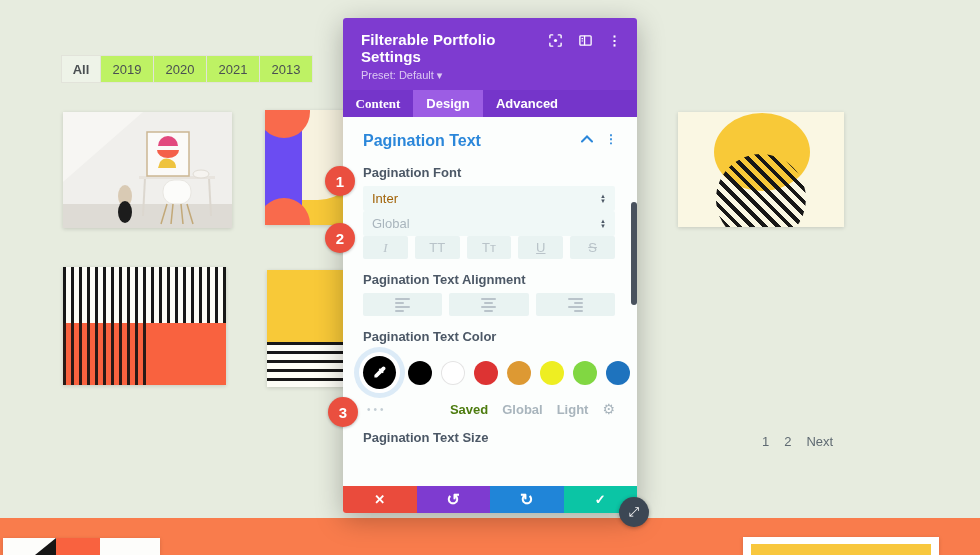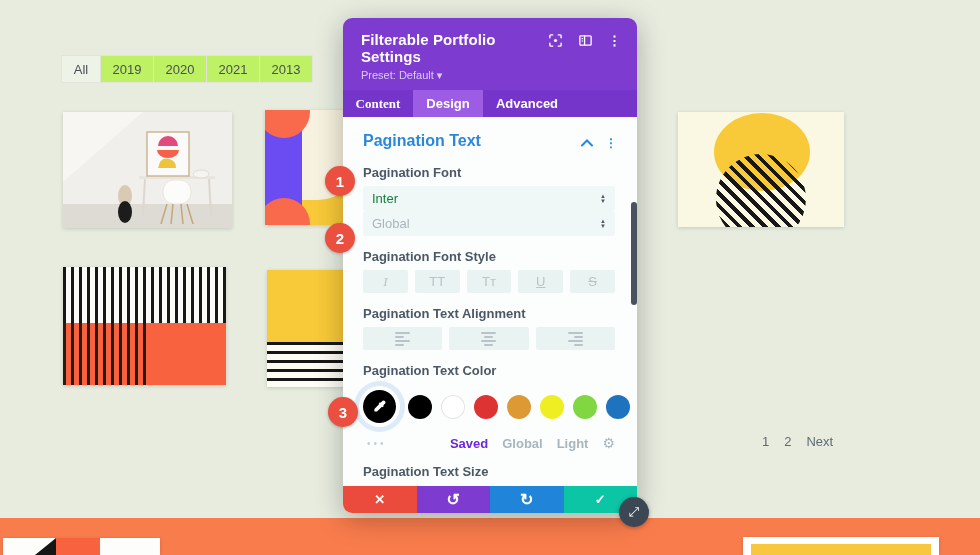--- a/index.html
+++ b/index.html
@@ -12,21 +12,21 @@
   .card-left .tri{position:absolute;left:32px;top:0;width:21px;height:17px;background:#161616;
     clip-path:polygon(100% 0,100% 100%,0 100%);}
   .card-left .orect{position:absolute;left:53px;top:0;width:44px;height:17px;background:#f9623f;}
   .card-right{position:absolute;left:743px;top:537px;width:196px;height:18px;background:#ffffff;}
   .card-right .yrect{position:absolute;left:8px;top:7px;width:180px;height:11px;background:#f8c73d;}
 
   .filter-bar{position:absolute;left:61px;top:55px;display:flex;}
   .filter-btn{height:28px;box-sizing:border-box;border:1px solid #e2e3da;background:#bef264;
     color:#4a4f52;font-size:13px;display:flex;align-items:center;justify-content:center;
     margin-left:-1px;cursor:pointer;}
-  .filter-btn.w-all{width:40px;margin-left:0;}
+  .filter-btn.w-all{width:40px;margin-left:0;font-weight:bold;}
   .filter-btn.w-yr{width:54px;}
   .filter-btn.active{background:#eef3e8;}
 
   .pimg{position:absolute;overflow:hidden;box-shadow:0 1px 4px rgba(0,0,0,0.15);}
 
   
   .art-purple{left:265px;top:110px;width:170px;height:115px;background:#f7f2df;}
   .art-purple .colL{position:absolute;left:0;top:0;width:37px;height:115px;background:#6b4cf2;}
   .art-purple .oc{position:absolute;width:52px;height:52px;border-radius:50%;background:#f96a4c;}
   .art-purple .oc.t{left:-7px;top:-24px;} .art-purple .oc.b{left:-7px;top:88px;}
@@ -54,46 +54,46 @@
     background:repeating-linear-gradient(45deg,#171717 0 4px,transparent 4px 9px);}
 
   .grid-pagination{position:absolute;left:762px;top:434px;display:flex;gap:15px;
     font-size:13px;color:#5f6a72;}
   .grid-pagination span{cursor:pointer;}
 
   
   .art-room{left:63px;top:112px;width:169px;height:116px;background:#f0efec;}
 
   
-  .modal{position:absolute;left:343px;top:18px;width:294px;height:495px;border-radius:9px;
+  .modal{position:absolute;left:343px;top:18px;width:294px;height:495px;border-radius:3px;
     overflow:hidden;box-shadow:0 6px 28px rgba(0,0,0,0.28);background:#fcfefd;z-index:10;}
   .m-header{background:#7e3bd0;padding:13px 16px 8px 18px;}
   .m-titlerow{display:flex;align-items:flex-start;justify-content:space-between;}
   .m-title{color:#ffffff;font-size:15px;font-weight:bold;letter-spacing:0.1px;}
   .m-hicons{display:flex;align-items:center;gap:15px;margin-top:2px;}
   .m-hicons .ic{cursor:pointer;display:flex;align-items:center;}
   .m-ellipsis{color:#ffffff;font-size:13px;font-weight:bold;cursor:pointer;line-height:12px;}
   .m-preset{color:rgba(255,255,255,0.72);font-size:11px;margin-top:4px;cursor:pointer;}
   .m-tabs{display:flex;background:#7535ca;height:27px;}
   .m-tab{color:#ffffff;font-size:13px;font-weight:bold;display:flex;align-items:center;
     justify-content:center;cursor:pointer;}
   .m-tab.t0{width:70px;font-family:Liberation Serif, serif;} .m-tab.t1{width:70px;} .m-tab.t2{width:88px;}
   .m-tab.active{background:#9c5de4;text-align:right;}
 
   .m-body{position:relative;}
-  .sec-head{display:flex;align-items:flex-end;justify-content:space-between;padding:15px 20px 2px 20px;}
+  .sec-head{display:flex;align-items:flex-start;justify-content:space-between;padding:15px 20px 2px 20px;}
   .sec-title{color:#2b87da;font-size:16px;font-weight:bold;}
   .sec-icons{display:flex;align-items:center;gap:12px;}
   .sec-ellipsis{color:#2b87da;font-size:12px;font-weight:bold;cursor:pointer;}
 
   .f-label{font-size:13px;font-weight:bold;color:#4c5866;margin:13px 22px 6px 20px;}
   .f-ctrl{margin:0 22px 0 20px;}
   .select{height:25px;background:#f0f8f7;border-radius:2px;display:flex;align-items:center;
     justify-content:space-between;padding:0 9px;cursor:pointer;}
-  .select .val{font-size:13px;color:#15803d;}
+  .select .val{font-size:13px;color:#a16207;}
   .select .val.muted{color:#a9b5bd;}
   .stepper{display:flex;flex-direction:column;align-items:center;color:#4c5866;}
   .stepper i{font-style:normal;font-size:6px;line-height:5px;}
 
   .btn-row{display:flex;gap:7px;}
   .sty-btn{flex:1;height:23px;background:#e9f3f2;border-radius:2px;display:flex;align-items:center;
     justify-content:center;color:#b9c3c9;font-size:13px;cursor:pointer;}
   .sty-btn.it{font-style:italic;font-family:"Liberation Serif",serif;}
   .sty-btn.un{text-decoration:underline;}
   .sty-btn.st{text-decoration:line-through;}
@@ -111,21 +111,21 @@
   .swatch{width:24px;height:24px;border-radius:50%;cursor:pointer;flex:none;}
   .swatch.white{box-shadow:inset 0 0 0 1px #e4e4e4;}
   .eyedrop{width:33px;height:33px;border-radius:50%;background:#000;display:flex;align-items:center;
     justify-content:center;cursor:pointer;flex:none;margin-right:3px;
     box-shadow:0 0 0 4px #ffffff,0 0 0 9px #dcebf7;}
 
   .pal-row{display:flex;align-items:center;justify-content:space-between;margin:12px 22px 0 24px;}
   .pal-dots{color:#c3cdd4;font-size:10px;letter-spacing:3px;cursor:pointer;}
   .pal-tabs{display:flex;align-items:center;gap:14px;font-size:13px;font-weight:bold;}
   .pal-tab{color:#a9b5bd;cursor:pointer;}
-  .pal-tab.active{color:#6d28d9;}
+  .pal-tab.active{color:#4d7c0f;}
   .gear{color:#a9b5bd;font-size:14px;cursor:pointer;font-weight:normal;}
 
   .m-footer{position:absolute;left:0;bottom:0;width:100%;height:27px;display:flex;}
   .m-footer .fb{flex:1;display:flex;align-items:center;justify-content:center;color:#ffffff;
     font-size:13px;font-weight:bold;cursor:pointer;}
   .fb.close{background:#ea4b3c;} .fb.undo{background:#7e3bd0;}
   .fb.redo{background:#2085d8;} .fb.save{background:#0bc5a5;}
 
   .scroll-thumb{position:absolute;right:0px;top:184px;width:6px;height:103px;background:#49525e;
     border-radius:3px;cursor:pointer;z-index:11;}
@@ -275,21 +275,20 @@
       <div class="f-ctrl">
         <div class="select">
           <span class="val muted">Global</span>
           <span class="stepper">
               <i>▲</i>
               <i>▼</i>
             </span>
         </div>
       </div>
 
-      <div class="f-label">Pagination Font Style</div>
       <div class="f-ctrl btn-row">
         <div class="sty-btn it">I</div>
         <div class="sty-btn">TT</div>
         <div class="sty-btn">Tᴛ</div>
         <div class="sty-btn un">U</div>
         <div class="sty-btn st">S</div>
       </div>
 
       <div class="f-label">Pagination Text Alignment</div>
       <div class="f-ctrl btn-row">

